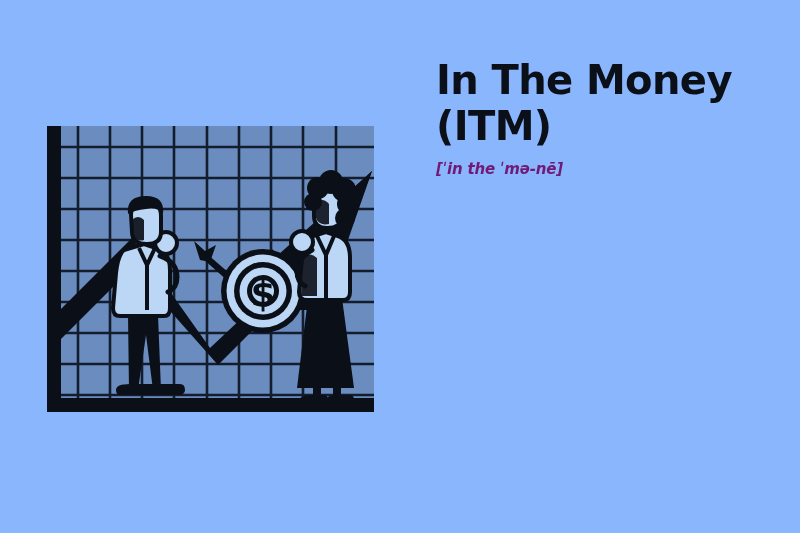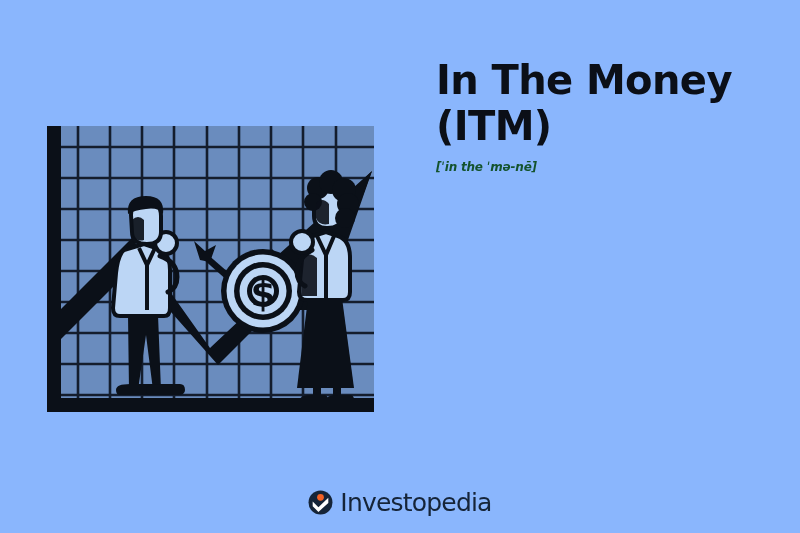--- a/index.html
+++ b/index.html
@@ -46,24 +46,24 @@
     font-family: "DejaVu Sans", sans-serif;
     font-size: 40px;
     line-height: 1.14;
     font-weight: bold;
     color: #0b0f17;
     letter-spacing: -0.6px;
     margin: 0;
   }
   .pronunciation {
     font-family: "DejaVu Sans", sans-serif;
-    font-size: 12px;
+    font-size: 15px;
     font-style: italic;
     font-weight: bold;
-    color: #14532d;
+    color: #701a75;
     margin: 11px 0 0 0;
     letter-spacing: -0.2px;
   }
   .definition {
     font-family: "DejaVu Sans", sans-serif;
     font-size: 24.5px;
     line-height: 1.33;
     font-weight: normal;
     color: #0b0f17;
     margin: 13px 0 0 0;
@@ -216,22 +216,14 @@
   </div>
 
   <div class="text-col">
     <h1 class="term-title">
       <span>In The Money</span><br>
       <span>(ITM)</span>
     </h1>
     <div class="pronunciation">[ˈin the ˈmə-nē]</div>
   </div>
 
-  <div class="footer-logo">
-    <svg class="logo-mark" viewBox="0 0 48 48" aria-hidden="true">
-      <circle cx="24" cy="24" r="23" fill="#152438"></circle>
-      <circle cx="24" cy="14" r="6.5" fill="#f06024"></circle>
-      <path d="M9 22 L20 33 L39 15 L39 25 L20 42 L9 31 Z" fill="#ffffff"></path>
-    </svg>
-    <span class="logo-word">Investopedia</span>
-  </div>
 
 </div>
 
 </body></html>

